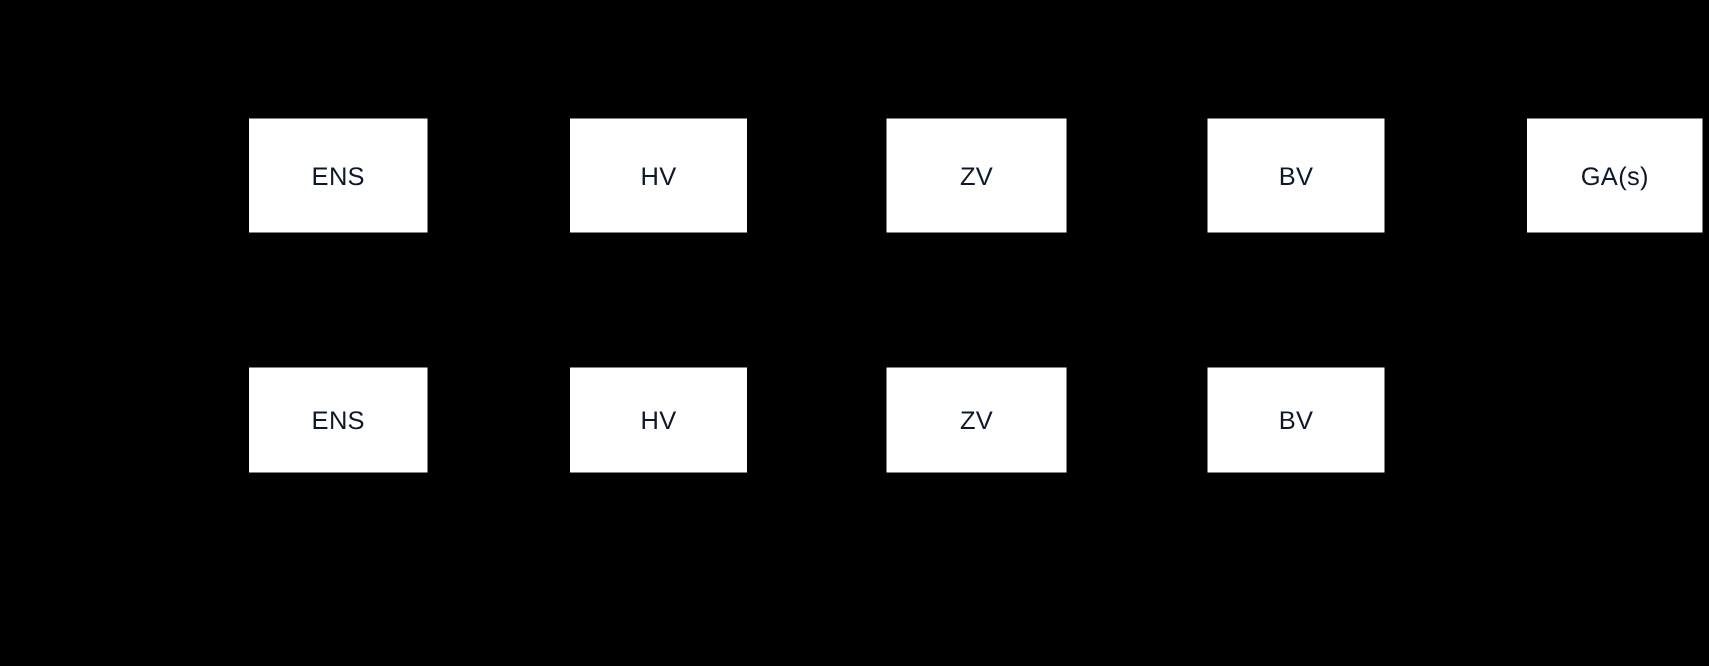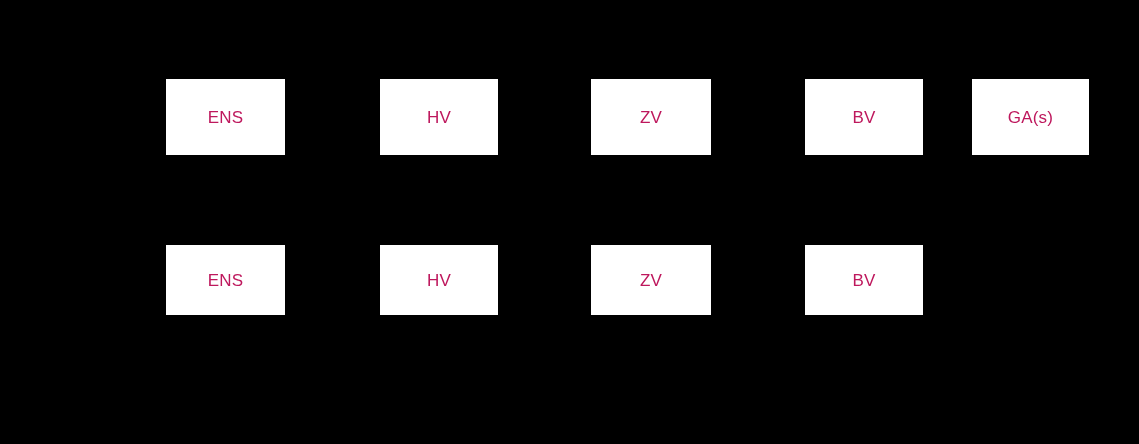--- a/index.html
+++ b/index.html
@@ -11,21 +11,21 @@
     position: relative;
     width: 1139px;
     height: 444px;
     background: #000000;
     overflow: hidden;
     font-family: "Liberation Sans", sans-serif;
   }
   .node-box {
     position: absolute;
     background: #ffffff;
-    color: #be185d;
+    color: #0f172a;
     display: flex;
     align-items: center;
     justify-content: center;
     box-sizing: border-box;
     font-size: 17px;
     line-height: 1;
     letter-spacing: 0.2px;
     font-weight: 400;
   }
   .node-label {
@@ -58,21 +58,21 @@
   </div>
 
   <div class="node-box" style="left:591px;top:79px;width:120px;height:76px;">
     <span class="node-label">ZV</span>
   </div>
 
   <div class="node-box" style="left:805px;top:79px;width:118px;height:76px;">
     <span class="node-label">BV</span>
   </div>
 
-  <div class="node-box" style="left:972px;top:79px;width:117px;height:76px;">
+  <div class="node-box" style="left:1018px;top:79px;width:117px;height:76px;">
     <span class="node-label">GA(s)</span>
   </div>
 
   <div class="row-band" style="top:245px;height:70px;">
   </div>
 
   <div class="node-box" style="left:166px;top:245px;width:119px;height:70px;">
     <span class="node-label">ENS</span>
   </div>
 

